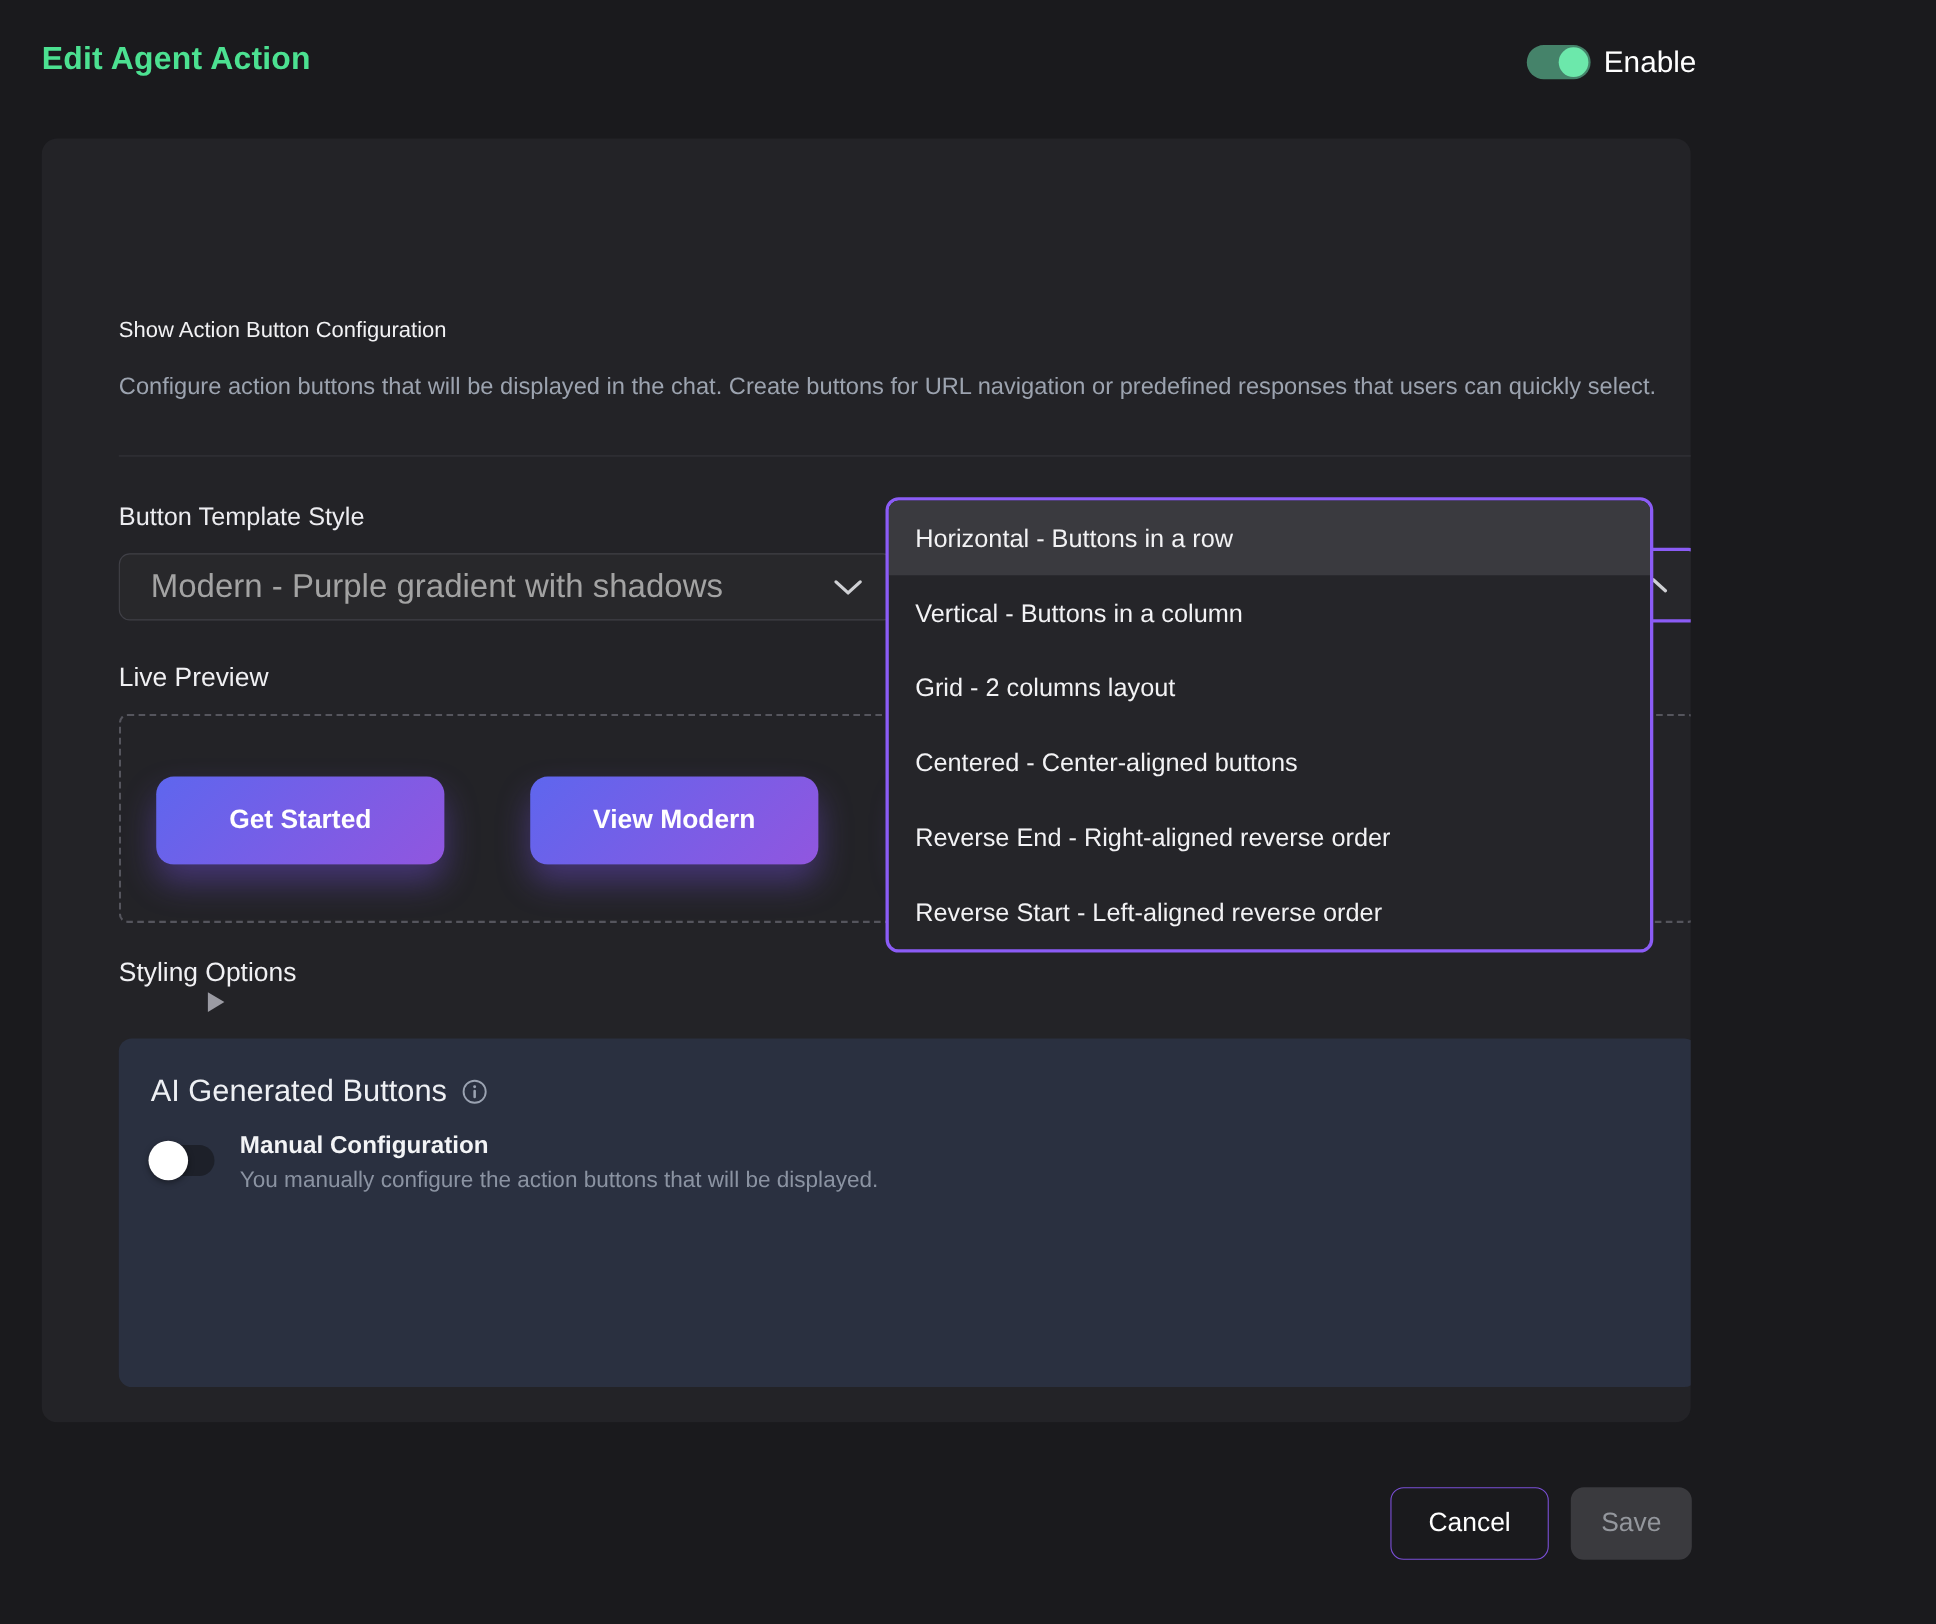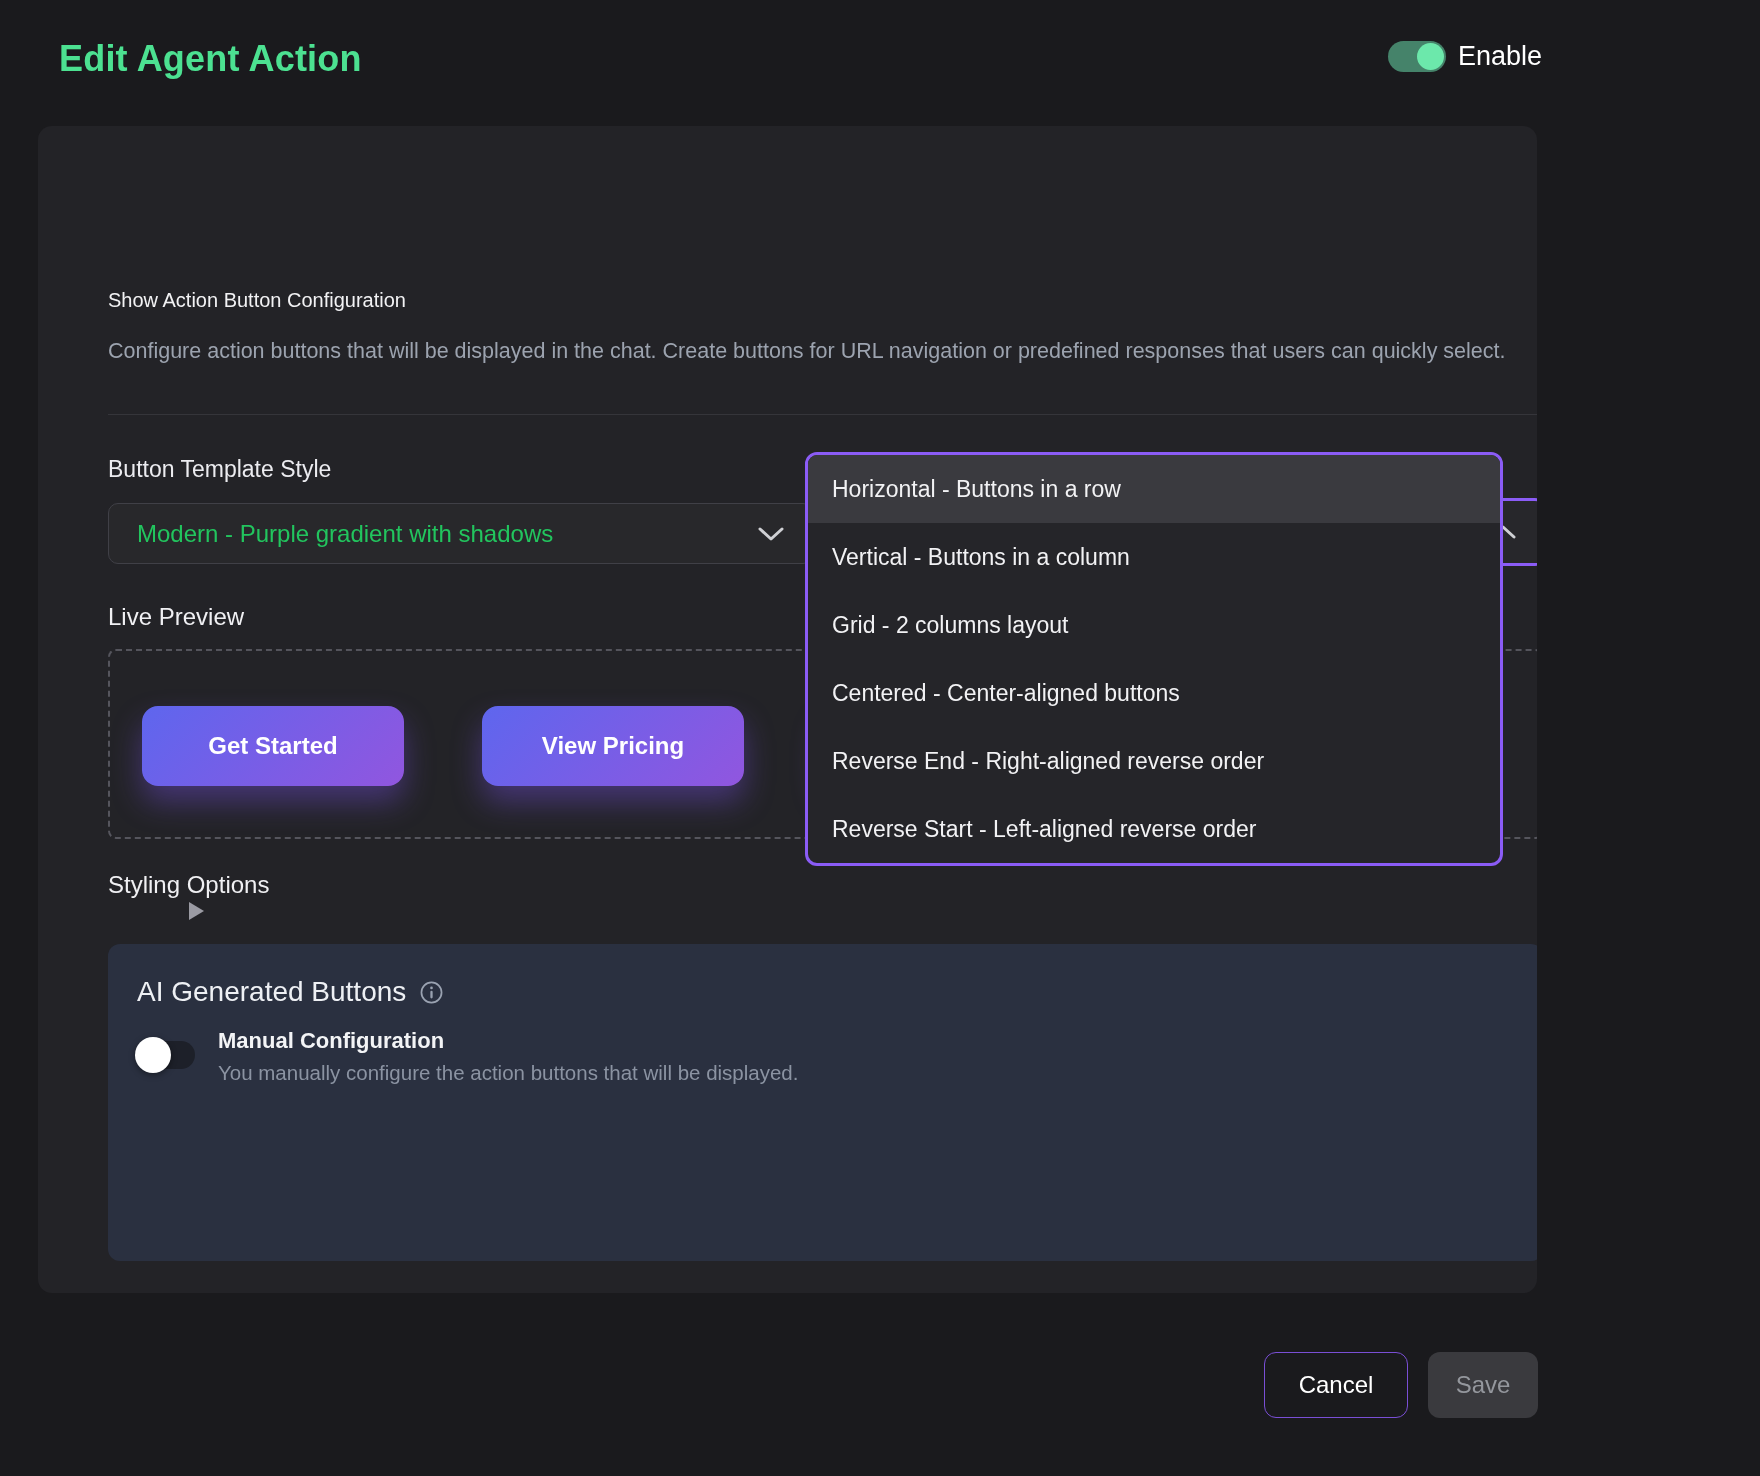--- a/index.html
+++ b/index.html
@@ -1,37 +1,37 @@
 <!DOCTYPE html>
 <html><head>
 <meta charset="utf-8">
 <style>
   * { margin: 0; padding: 0; box-sizing: border-box; }
   html,body { width: 1760px; height: 1476px; background: #1a1a1d; font-family: "Liberation Sans", sans-serif; overflow: hidden; }
   .abs { position: absolute; }
 
-  .page-title { left: 38px; top: 38px; font-size: 36px; font-weight: bold; color: #4ce191; letter-spacing: .2px; margin-left: 21px; }
+  .page-title { left: 38px; top: 38px; font-size: 29px; font-weight: bold; color: #4ce191; letter-spacing: .2px; }
 
   .enable-toggle { left: 1388px; top: 41px; width: 58px; height: 31px; border-radius: 16px; background: #45836a; cursor: pointer; }
   .enable-knob { position: absolute; right: 2px; top: 2px; width: 27px; height: 27px; border-radius: 50%; background: #6ce8ab; }
   .enable-label { left: 1458px; top: 41px; font-size: 27px; color: #ffffff; }
 
   .card { left: 38px; top: 126px; width: 1499px; height: 1167px; background: #232327; border-radius: 14px; overflow: hidden; }
 
   .section-heading { left: 70px; top: 163px; font-size: 20px; color: #f2f2f4; }
   .section-desc { left: 70px; top: 212px; width: 1420px; font-size: 21.5px; line-height: 27px; color: #9ca3af; }
   .divider { left: 70px; top: 288px; width: 1437px; height: 1px; background: #35353a; }
 
   .field-label { font-size: 23px; color: #ececf0; }
   .label-left  { left: 70px;  top: 330px; }
   .label-right { left: 800px; top: 330px; }
 
   .select { background: #28282b; border: 1px solid #404047; border-radius: 10px; display: flex; align-items: center; justify-content: space-between; cursor: pointer; }
   .select-left { left: 70px; top: 377px; width: 705px; height: 61px; padding: 0 28px; }
-  .select-text { font-size: 24px; color: #22c55e; }
+  .select-text { font-size: 30px; color: #a3a3a3; }
   .select-open { left: 798px; top: 372px; width: 711px; height: 68px; background: #27272b; border: 3px solid #8b5cf6; border-radius: 12px; display: flex; align-items: center; justify-content: space-between; padding: 0 28px; z-index: 30; cursor: pointer; }
 
   .dropdown-panel { left: 805px; top: 452px; width: 698px; height: 414px; background: #252529; border: 3px solid #8b5cf6; border-radius: 12px; z-index: 30; overflow: hidden; }
   .dropdown-option { height: 68px; display: flex; align-items: center; padding-left: 24px; font-size: 23px; color: #f2f2f4; cursor: pointer; }
   .dropdown-option.highlighted { background: #3a3a3f; }
 
   .live-preview-label { left: 70px; top: 477px; font-size: 24px; color: #f0f0f3; }
   .preview-box { left: 70px; top: 523px; width: 1435px; height: 190px; border: 2px dashed #55555d; border-radius: 8px; z-index: 1; }
   .gradient-btn { position: absolute; top: 580px; width: 262px; height: 80px; border-radius: 16px;
     background: linear-gradient(135deg, #5e66ee 0%, #9156df 100%);
@@ -86,21 +86,21 @@
   <div class="abs select-open">
     <span class="select-text">Horizontal - Buttons in a row</span>
     <svg class="chev" width="26" height="16" viewBox="0 0 26 16">
         <path d="M2 13 L13 3 L24 13" fill="none" stroke="#cfd0d4" stroke-width="3" stroke-linecap="round" stroke-linejoin="round"></path>
       </svg>
   </div>
 
   <div class="abs live-preview-label">Live Preview</div>
   <div class="abs preview-box"></div>
   <div class="gradient-btn btn-1">Get Started</div>
-  <div class="gradient-btn btn-2">View Pricing</div>
+  <div class="gradient-btn btn-2">View Modern</div>
   <div class="gradient-btn btn-3"></div>
 
   <div class="abs styling-row">
     <span class="styling-label">Styling Options</span>
     <span class="tri-right"></span>
   </div>
 
   <div class="abs ai-panel">
     <div class="ai-heading-row">
       <span class="ai-heading">AI Generated Buttons</span>

